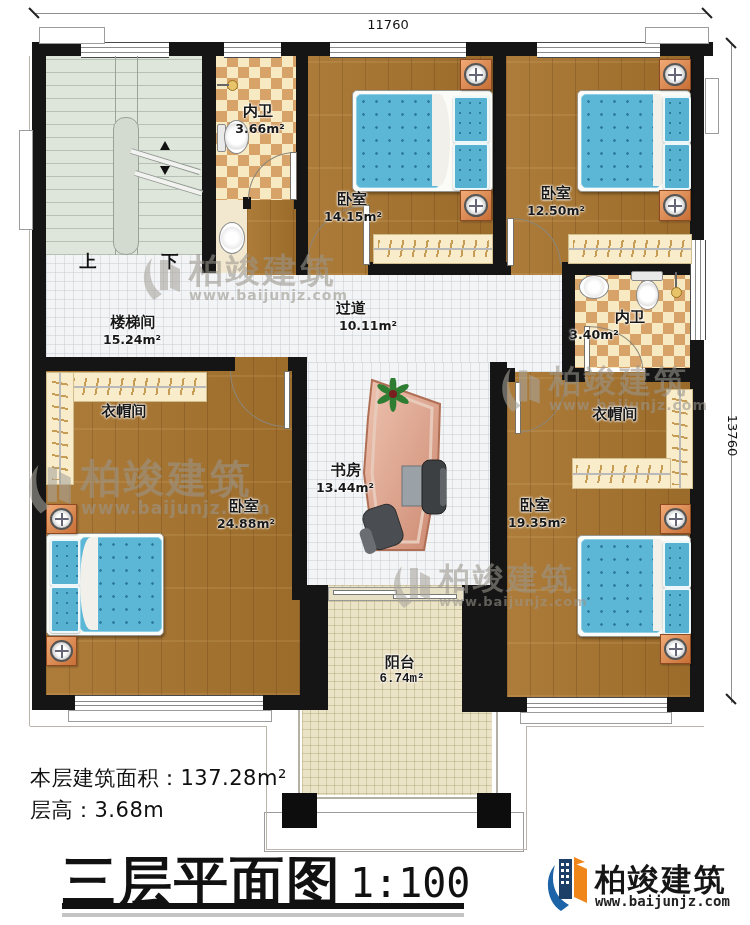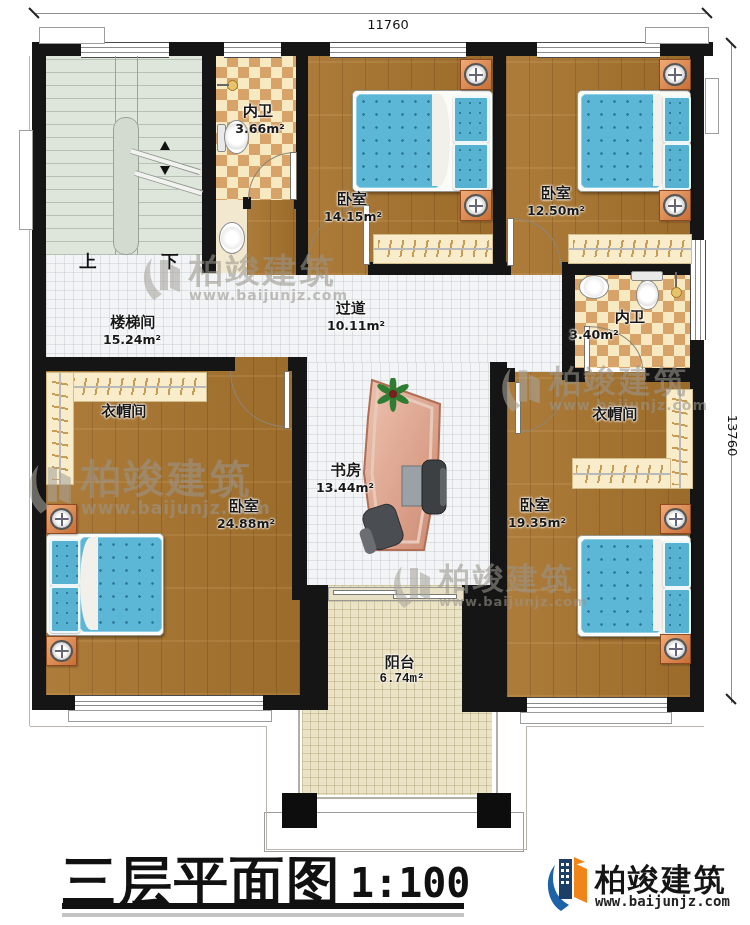--- a/index.html
+++ b/index.html
@@ -313,21 +313,21 @@
 
   <div class="room-label rn" style="left:258px;top:104px;">内卫</div>
   <div class="room-label ra" style="left:260px;top:121px;">3.66m²</div>
   <div class="room-label rn" style="left:352px;top:192px;">卧室</div>
   <div class="room-label ra" style="left:353px;top:209px;">14.15m²</div>
   <div class="room-label rn" style="left:556px;top:186px;">卧室</div>
   <div class="room-label ra" style="left:556px;top:203px;">12.50m²</div>
   <div class="room-label rn" style="left:133px;top:315px;">楼梯间</div>
   <div class="room-label ra" style="left:132px;top:332px;">15.24m²</div>
   <div class="room-label rn" style="left:351px;top:301px;">过道</div>
-  <div class="room-label ra" style="left:356px;top:318px;">10.11m²</div>
+  <div class="room-label ra" style="left:368px;top:318px;">10.11m²</div>
   <div class="room-label rn" style="left:630px;top:310px;">内卫</div>
   <div class="room-label ra" style="left:594px;top:327px;">3.40m²</div>
   <div class="room-label rn" style="left:124px;top:404px;">衣帽间</div>
   <div class="room-label rn" style="left:615px;top:407px;">衣帽间</div>
   <div class="room-label rn" style="left:244px;top:499px;">卧室</div>
   <div class="room-label ra" style="left:246px;top:516px;">24.88m²</div>
   <div class="room-label rn" style="left:346px;top:463px;">书房</div>
   <div class="room-label ra" style="left:345px;top:480px;">13.44m²</div>
   <div class="room-label rn" style="left:535px;top:498px;">卧室</div>
   <div class="room-label ra" style="left:537px;top:515px;">19.35m²</div>
@@ -336,23 +336,29 @@
 
   <div class="dimline" style="left:34px;top:13px;width:674px;height:1px;"></div>
   <div class="tick" style="left:27px;top:12px;"></div>
   <div class="tick" style="left:700px;top:12px;"></div>
   <div class="dim" style="left:388px;top:17px;transform:translateX(-50%);">11760</div>
   <div class="dimline" style="left:731px;top:45px;width:1px;height:658px;"></div>
   <div class="tick" style="left:724px;top:42px;"></div>
   <div class="tick" style="left:724px;top:698px;"></div>
   <div class="dim" style="left:697px;top:428px;width:70px;text-align:center;transform:rotate(90deg);">13760</div>
 
+  <div class="info-line" style="left:30px;top:764px;">
+    <span>本层建筑面积：</span><span>137.28m²</span>
+  </div>
+  <div class="info-line" style="left:30px;top:796px;">
+    <span>层高：</span><span>3.68m</span>
+  </div>
 
   <div class="title-cn" style="left:62px;top:846px;">三层平面图</div>
-  <div class="title-scale" style="left:350px;top:860px;font-weight:bold;">1:100</div>
+  <div class="title-scale" style="left:350px;top:860px;">1:100</div>
   <div class="abs" style="left:62px;top:903px;width:402px;height:6px;background:#111;"></div>
   <div class="abs" style="left:62px;top:913px;width:402px;height:4px;background:#c4c4c4;"></div>
 
   <svg class="abs" style="left:545px;top:855px;" width="46" height="58" viewBox="0 0 46 58">
     <path d="M16 56 C2 47 -2 24 10 10 C5 26 9 42 24 50 Z" fill="#1c63a8"></path>
     <rect x="14" y="4" width="13" height="40" fill="#1b3f66"></rect>
     <g fill="#fff">
         <rect x="16" y="8" width="3" height="3"></rect>
         <rect x="21" y="8" width="3" height="3"></rect>
         <rect x="16" y="14" width="3" height="3"></rect>

